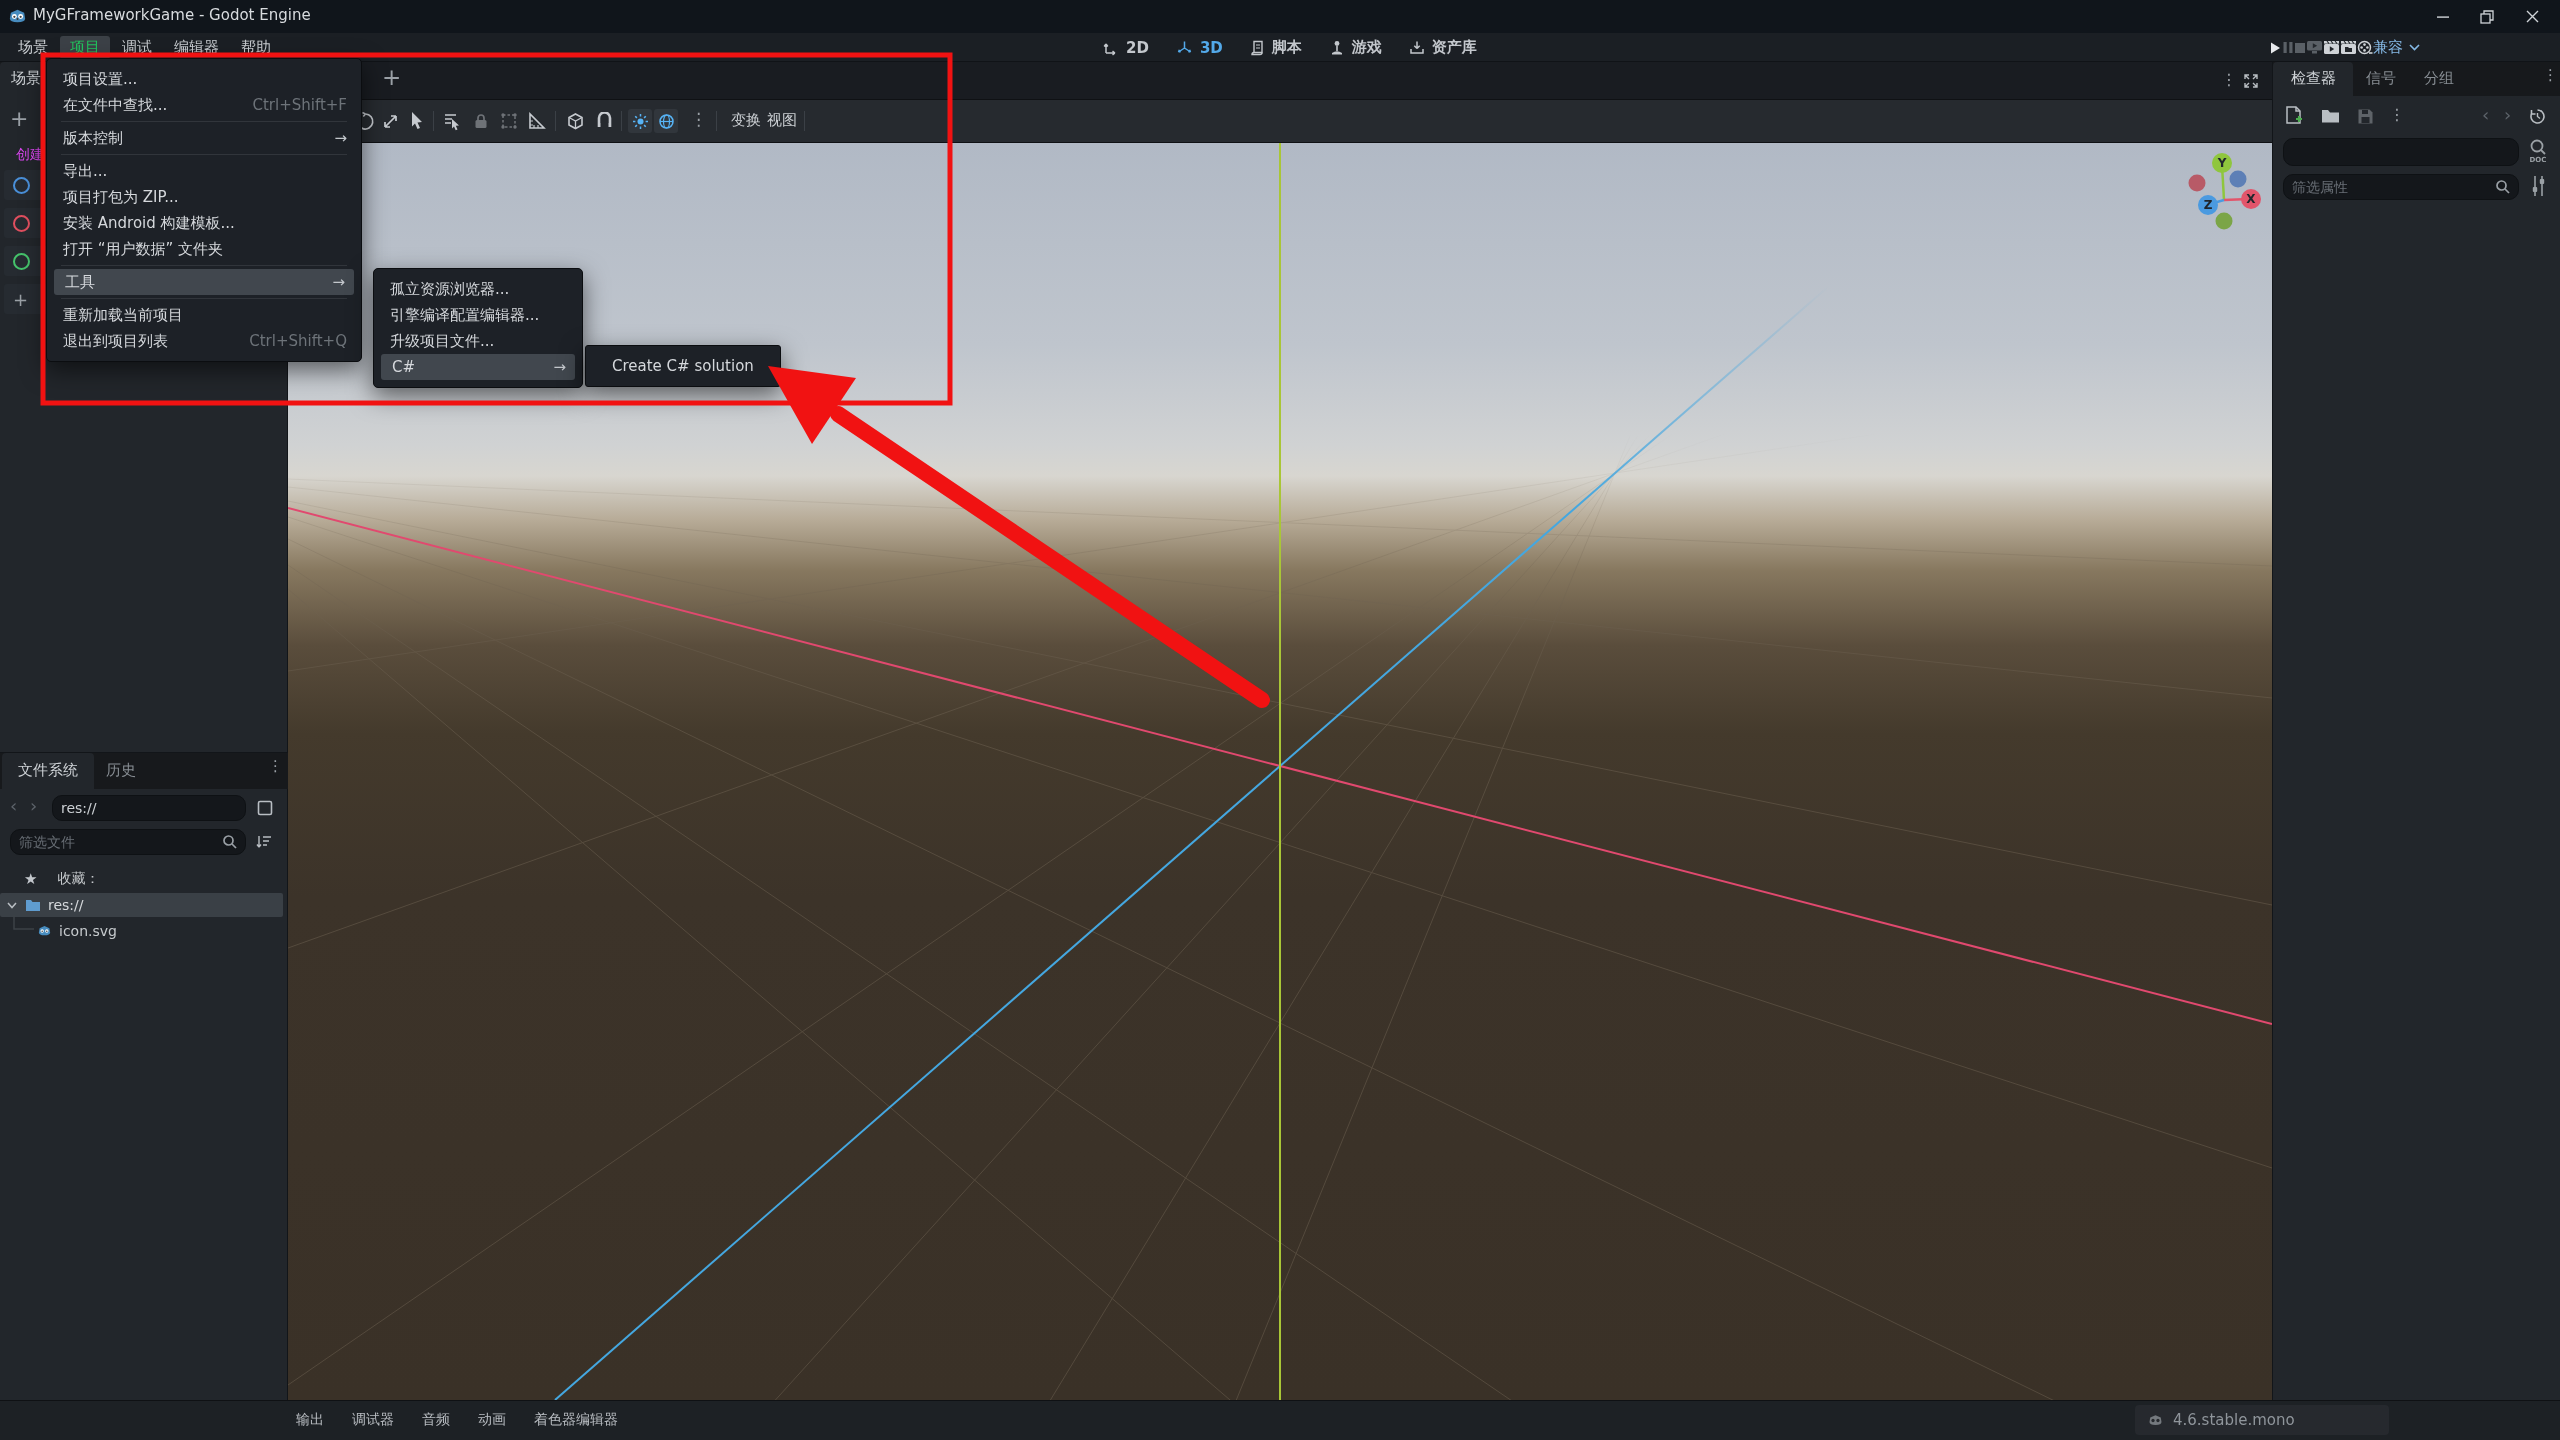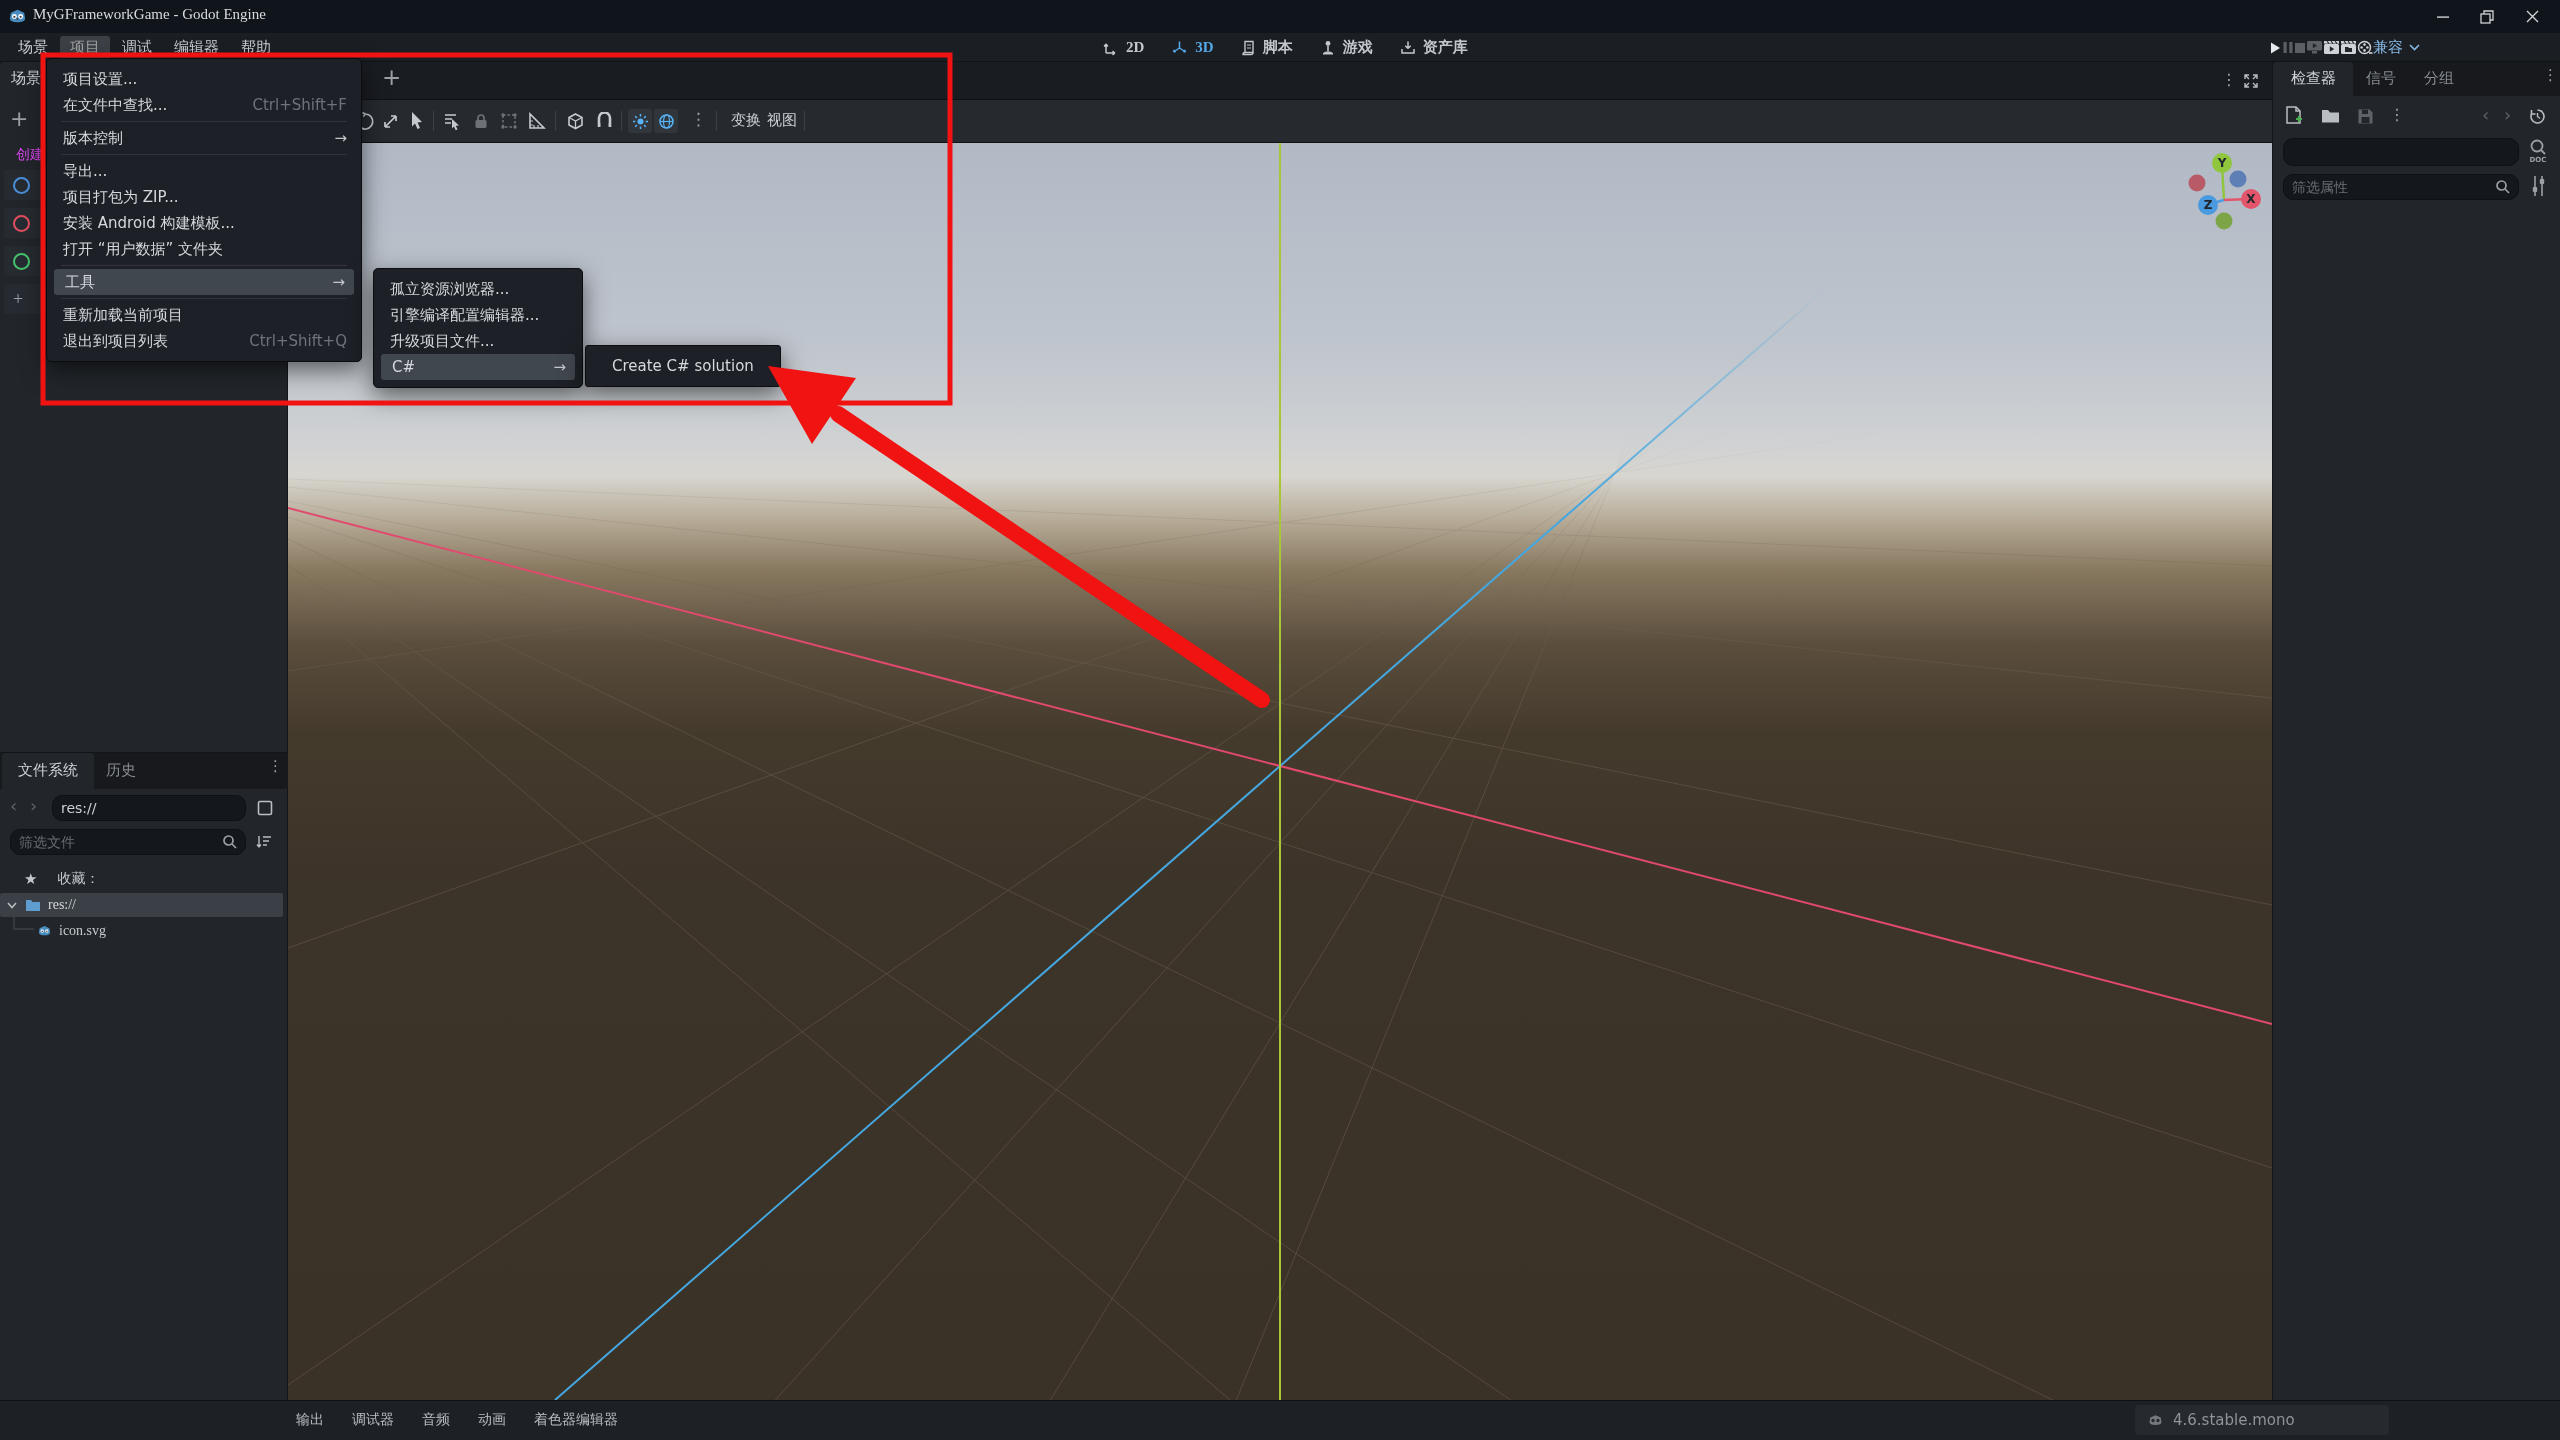--- a/index.html
+++ b/index.html
@@ -1,27 +1,27 @@
 <!DOCTYPE html>
 <html><head>
 <meta charset="utf-8">
 <style>
   html,body{margin:0;padding:0;background:#000;width:2560px;height:1440px;overflow:hidden;
     font-family:"DejaVu Sans","Liberation Sans",sans-serif;}
   #app{position:relative;width:2560px;height:1440px;background:#1a1d21;overflow:hidden;}
   .abs{position:absolute;box-sizing:border-box;}
-  .row{display:flex;align-items:center;font-family:Liberation Serif, serif;}
+  .row{display:flex;align-items:center;}
   
   .titlebar{left:0;top:0;width:2560px;height:33px;background:#10151b;color:#d8dbde;font-size:15px;}
   .winbtn{width:40px;height:33px;display:flex;align-items:center;justify-content:center;color:#cfd3d7;font-size:14px;}
   
   .menubar{left:0;top:33px;width:2560px;height:29px;background:#1b1f24;border-bottom:1px solid #101317;}
   .mb-item{display:inline-flex;align-items:center;height:23px;margin:3px 1px;padding:0 10px;border-radius:3px;
     color:#c9cdd1;font-size:15px;}
-  .mb-item.active{background:#3c4147;color:#a3a3a3;}
+  .mb-item.active{background:#3c4147;color:#22c55e;}
   .cs-item{display:inline-flex;align-items:center;gap:7px;color:#c3c7cc;font-size:15px;font-weight:bold;}
   .cs-item.active{color:#53a9e9;}
   .pb-icon{display:inline-flex;align-items:center;justify-content:center;}
   
   .dock{background:#22262b;}
   .tabbar{background:#17191c;height:34px;position:relative;}
   .tab-active{position:absolute;top:0;height:34px;background:#22262b;border-radius:4px 4px 0 0;}
   .tab-label{font-size:15px;color:#ced2d6;}
   .tab-label.inactive{color:#878d93;}
   .dots{color:#9aa0a6;font-size:15px;letter-spacing:0;line-height:1;}

